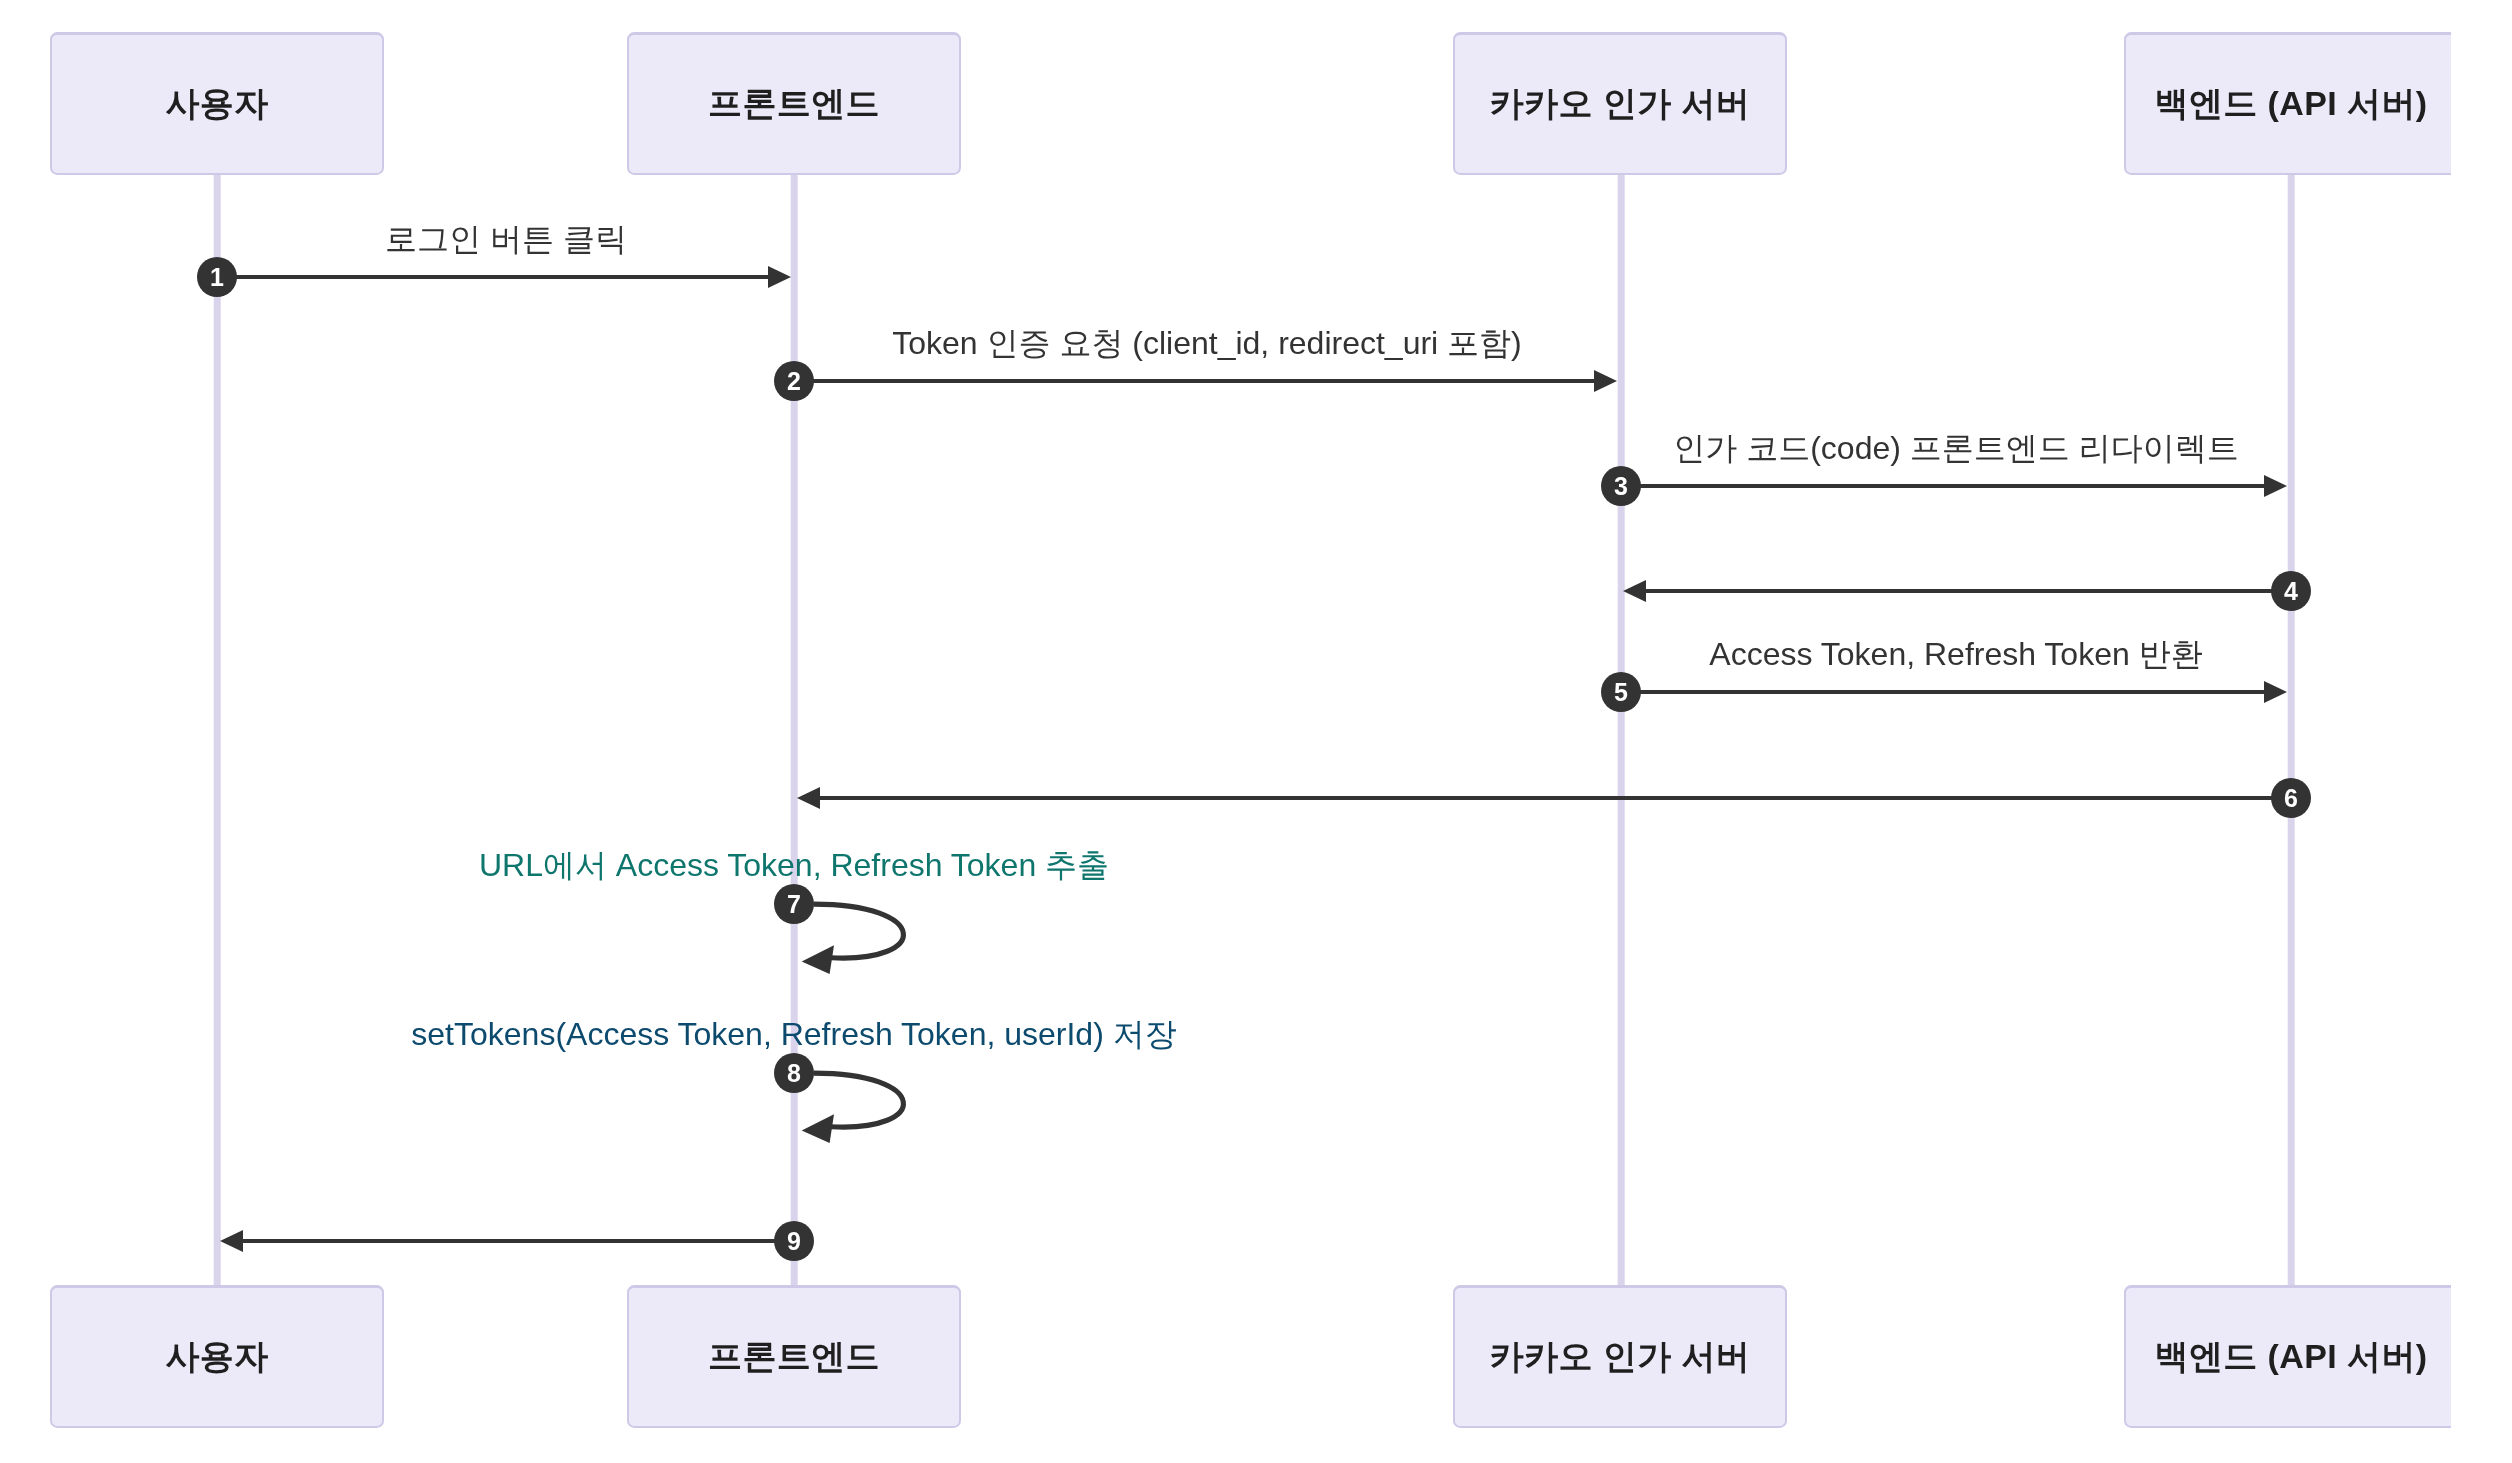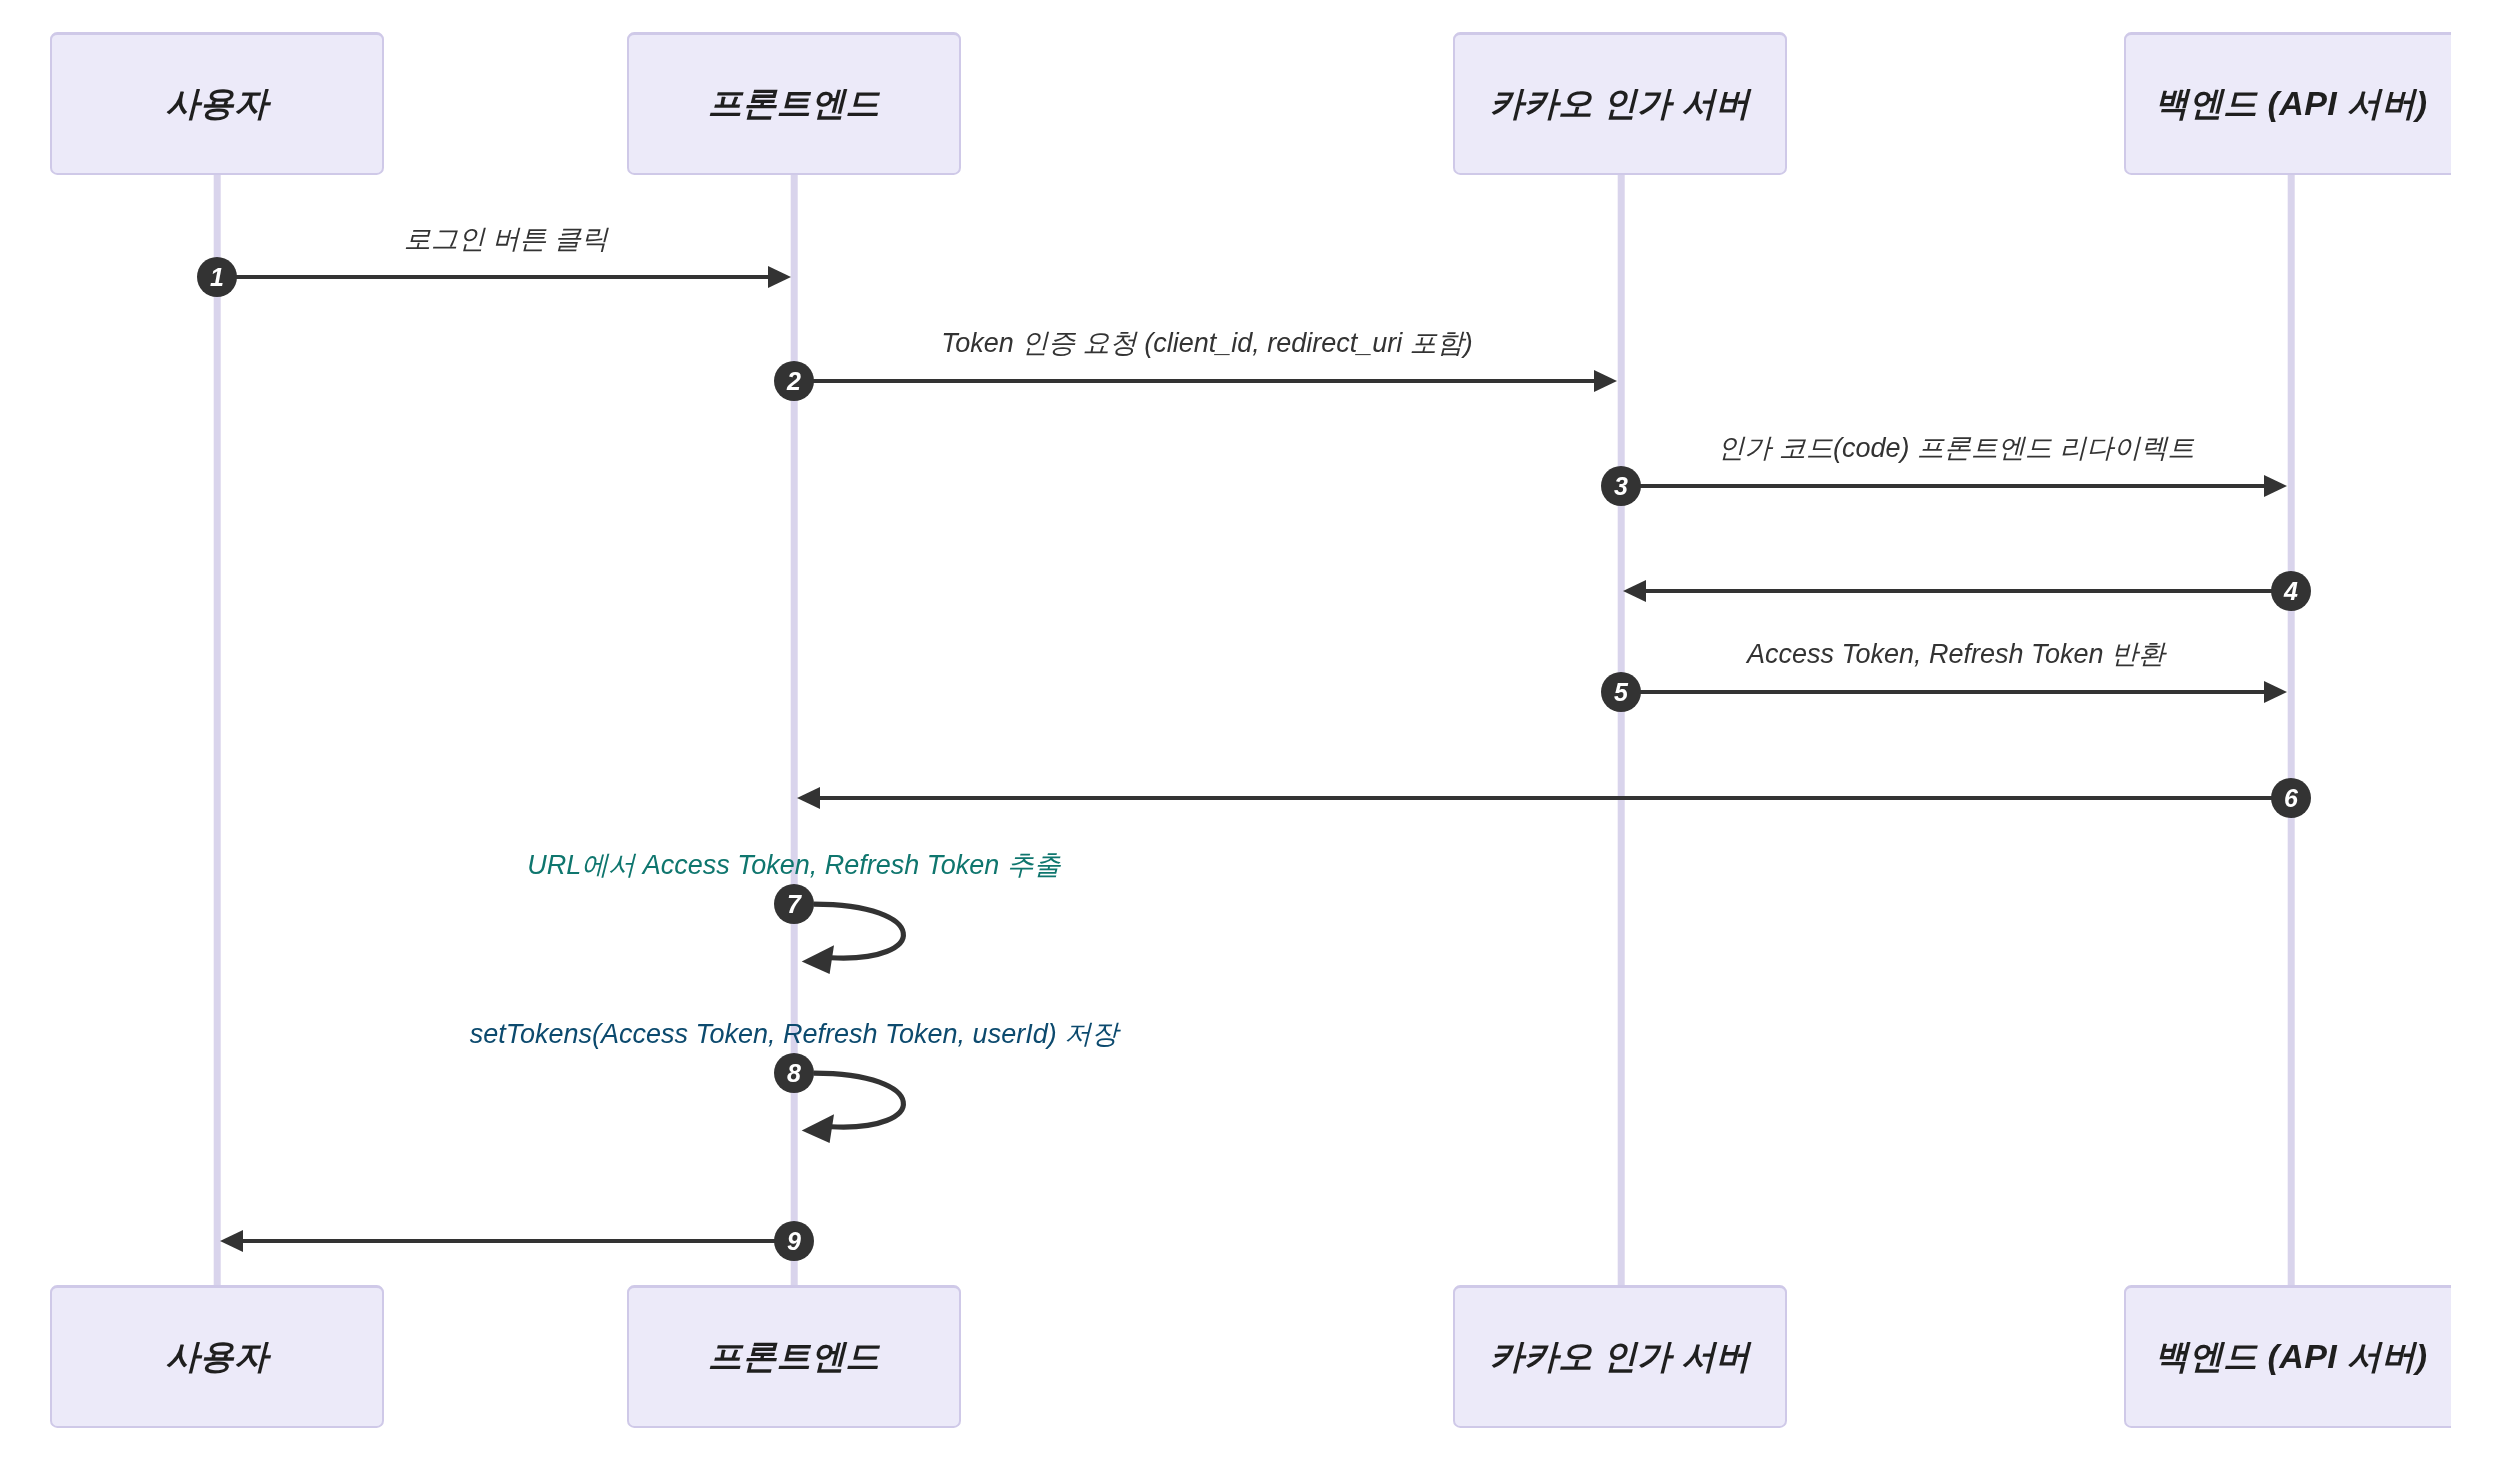--- a/index.html
+++ b/index.html
@@ -7,21 +7,20 @@
     padding: 0;
     background: #ffffff;
     font-family: "Liberation Sans", sans-serif;
   }
   #stage {
     position: relative;
     width: 2451px;
     height: 1464px;
     background: #ffffff;
     overflow: hidden;
-    font-style: italic;
   }
   .actor-box {
     position: absolute;
     width: 334px;
     height: 143px;
     box-sizing: border-box;
     border-radius: 7.3px;
     display: flex;
     align-items: center;
     justify-content: center;
@@ -31,21 +30,21 @@
     white-space: nowrap;
   }
   .lifeline {
     position: absolute;
     width: 6.6px;
     transform: translateX(-50%);
   }
   .msg-label {
     position: absolute;
     transform: translateX(-50%);
-    font-size: 27px;
+    font-size: 32px;
     font-weight: 500;
     white-space: nowrap;
     height: 40px;
     line-height: 40px;
   }
   .msg-line {
     position: absolute;
     height: 4.4px;
   }
   .arrow-head {

